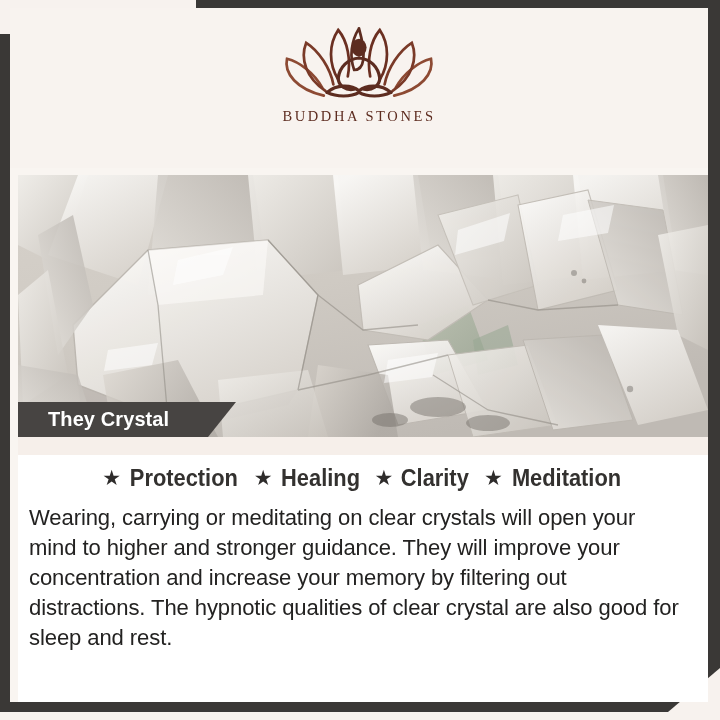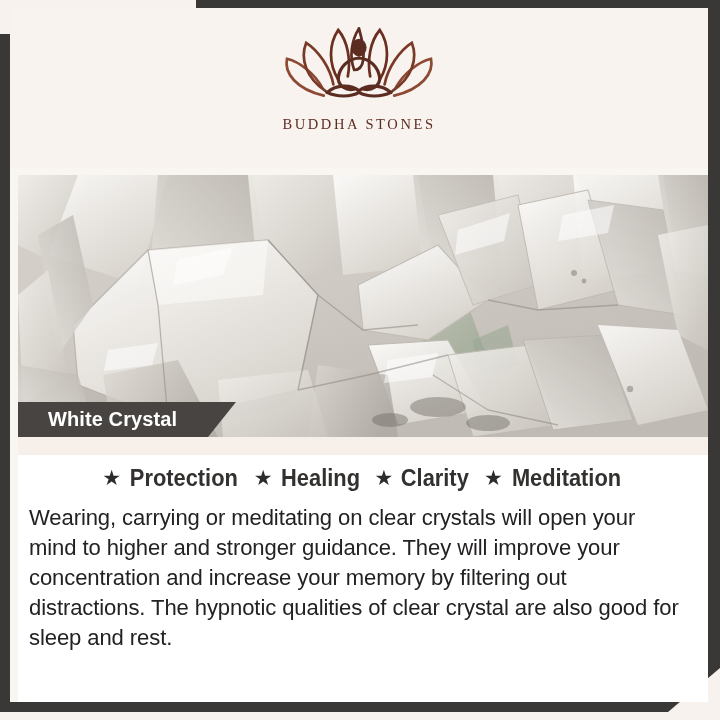--- a/index.html
+++ b/index.html
@@ -55,21 +55,21 @@
   }
   .logo-wrap {
     position:absolute;
     left:0; top:14px;
     width:698px;
     display:flex; flex-direction:column;
     align-items:center;
   }
   .logo-mark { width:160px; height:76px; display:block; }
   .logo-text {
-    margin-top:18px;
+    margin-top:10px;
     font-family:"Liberation Serif", serif;
     font-size:14.5px;
     letter-spacing:2.6px;
     color:#5d2c20;
     font-weight:400;
   }
 
   
   .title-band {
     position:absolute;
@@ -318,21 +318,21 @@
       </g>
       <g fill="#4e4a45" opacity="0.35">
         <circle cx="556" cy="98" r="3"></circle>
         <circle cx="566" cy="106" r="2.4"></circle>
         <circle cx="612" cy="214" r="3.2"></circle>
       </g>
     </svg>
   </div>
 
   <div class="name-banner">
-    <span class="name-banner-text">White Crystal</span>
+    <span class="name-banner-text">They Crystal</span>
   </div>
 
   <div class="sep-strip"></div>
 
   <div class="content">
     <div class="benefits">
       <div class="benefit">
         <span class="benefit-star">★</span>
         <span class="benefit-label">Protection</span>
       </div>

